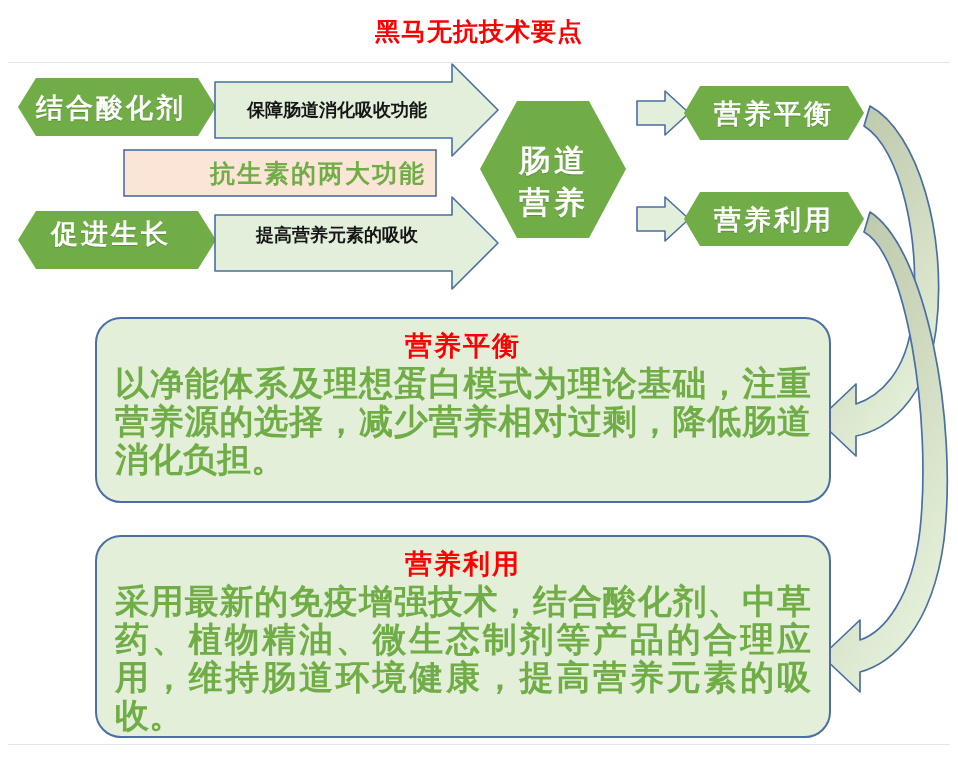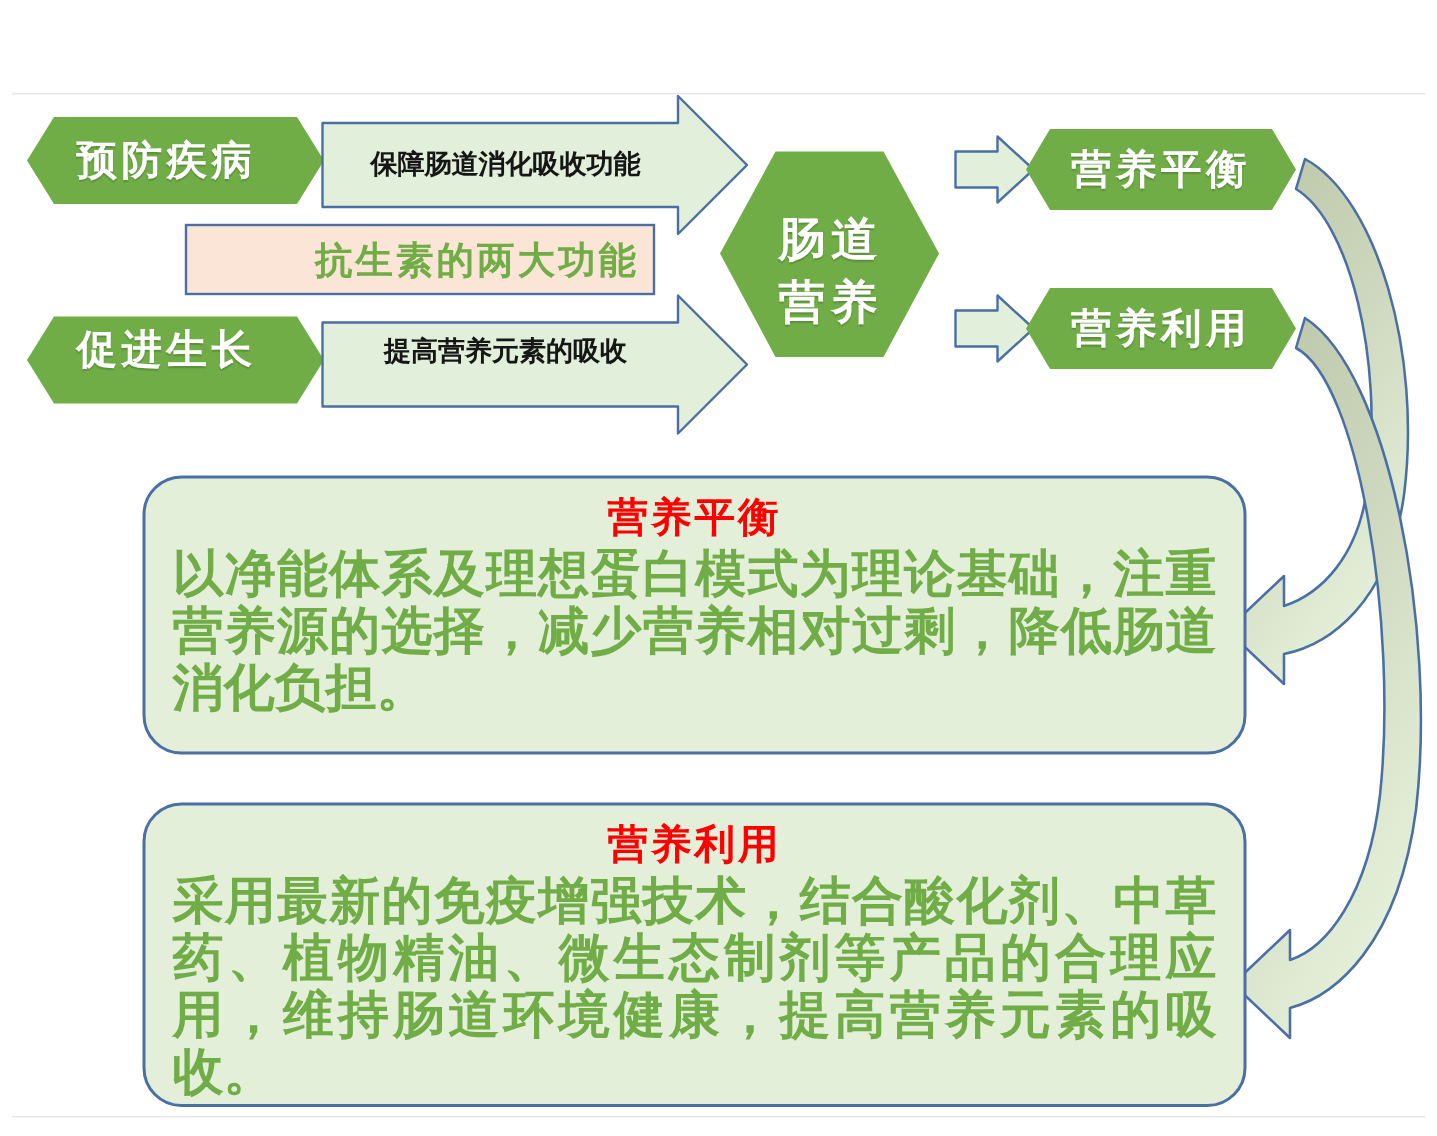--- a/index.html
+++ b/index.html
@@ -120,20 +120,21 @@
   }
 </style>
 </head>
 <body>
 
 <div id="slide">
 
   <div class="hairline top"></div>
   <div class="hairline bottom"></div>
 
+  <div id="title">黑马无抗技术要点</div>
 
   <svg id="vector" viewBox="0 0 958 757">
     <defs>
       <linearGradient id="curveGrad1" x1="0" y1="0" x2="0.45" y2="1">
         <stop offset="0%" stop-color="#BAC4A6"></stop>
         <stop offset="45%" stop-color="#CBD5BA"></stop>
         <stop offset="100%" stop-color="#E4EFD9"></stop>
       </linearGradient>
       <linearGradient id="curveGrad2" x1="0" y1="0" x2="0.45" y2="1">
         <stop offset="0%" stop-color="#BAC4A6"></stop>
@@ -178,21 +179,21 @@
          C 932,630 890,664 860,672
          L 860,692
          L 822,656
          L 860,620
          L 860,640
          C 884,632 912,598 920,530
          C 932,418 906,254 864,232
          Z" fill="url(#curveGrad2)" stroke="#4A6FA5" stroke-width="1.7" stroke-linejoin="round"></path>
   </svg>
 
-  <div class="shape-label hex-label" style="left:18px; top:78px; width:186px; height:58px;">预防疾病</div>
+  <div class="shape-label hex-label" style="left:18px; top:78px; width:186px; height:58px;">结合酸化剂</div>
 
   <div class="shape-label arrow-label" style="left:222px; top:82px; width:230px; height:56px;">保障肠道消化吸收功能</div>
 
   <div class="shape-label pink-label" style="left:124px; top:150px; width:312px; height:46px;margin-left:38px;">抗生素的两大功能</div>
 
   <div class="shape-label hex-label" style="left:18px; top:211px; width:186px; height:44px;">促进生长</div>
 
   <div class="shape-label arrow-label" style="left:222px; top:215px; width:230px; height:40px;">提高营养元素的吸收</div>
 
   <div class="shape-label hex-label center" style="left:484px; top:101px; width:140px; height:160px;">肠道

